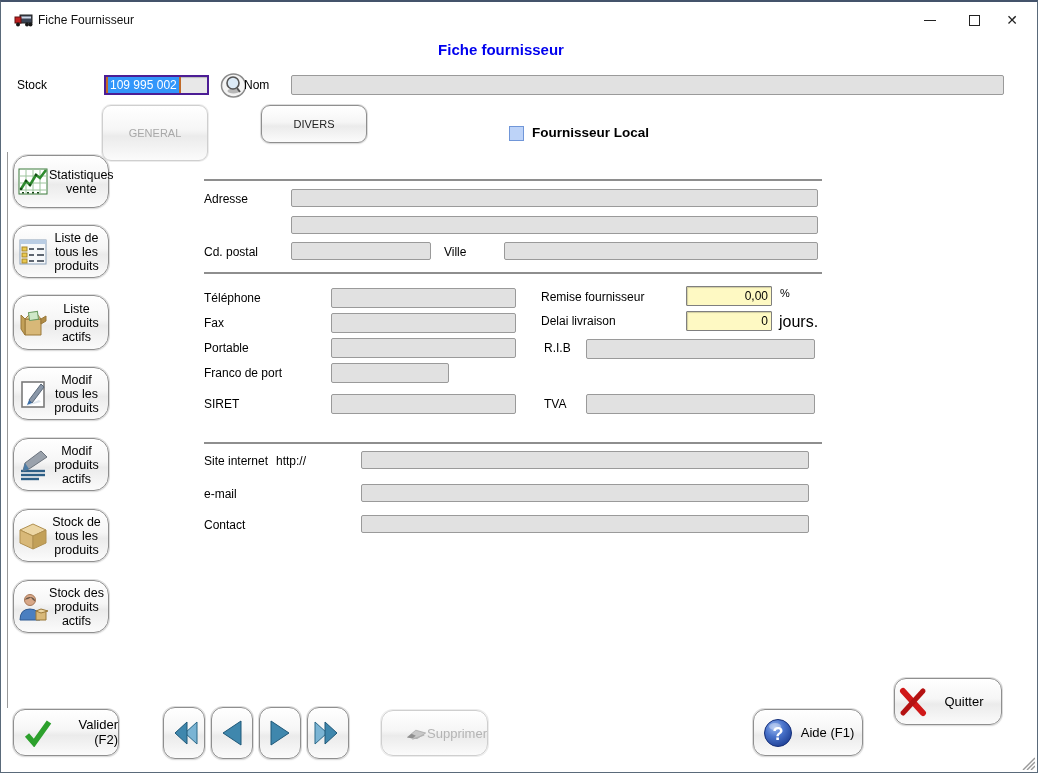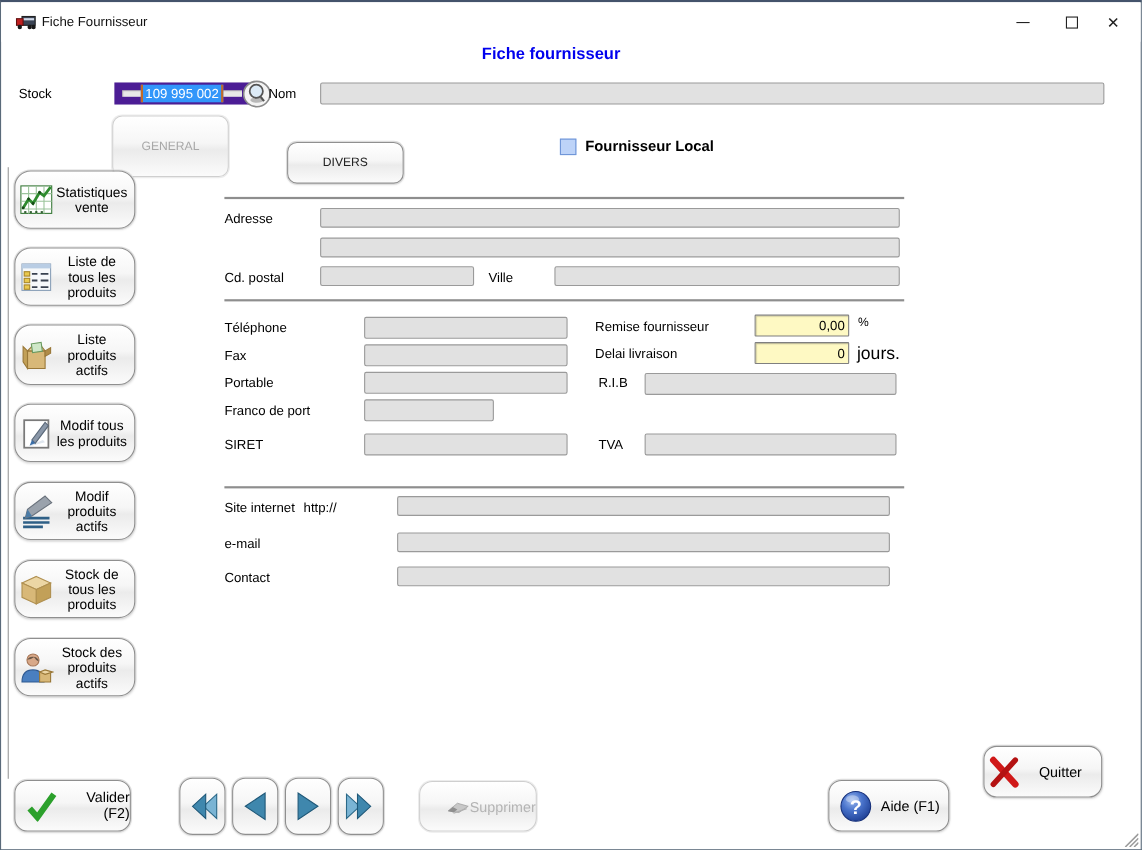--- a/index.html
+++ b/index.html
@@ -31,51 +31,51 @@
   .fld {
     background:#e1e1e1; border:1px solid #9a9a9a; border-radius:2px;
     height:18px; font-size:12px; color:#000; line-height:16px; padding:0 3px;
   }
   .fld-inset {
     background:#fef9c3; border:1px solid #7f7f7f; border-radius:1px;
     box-shadow: inset 1px 1px 1px rgba(0,0,0,.18);
     text-align:right; padding-right:3px;
   }
   .code-field {
-    left:103px; top:73px; width:123px; height:20px;
-    background:#e8e8e8; border:7px solid #4c1d95;
+    left:103px; top:73px; width:105px; height:20px;
+    background:#e8e8e8; border:2px solid #4c1d95;
     box-shadow: inset 1px 1px 1px rgba(0,0,0,.2);
-    display:flex; align-items:center; justify-content:center;
+    display:flex; align-items:center; justify-content:flex-start;
   }
   .code-sel {
     background:#3296fa; color:#fff; font-size:12px; padding:1px 2px;
     border-left:2px solid #c06a28; border-right:2px solid #c06a28;
   }
 
   
   .btn {
     background:linear-gradient(180deg,#ffffff 0%,#f6f6f6 44%,#ebebeb 56%,#fbfbfb 100%);
     border:1px solid #8f8f8f; border-radius:13px;
     box-shadow:0 0 0 1px #dcdcdc, 0 1px 2px rgba(0,0,0,.12);
     display:flex; align-items:center; cursor:pointer;
   }
   .btn-disabled {
     border-color:#cfcfcf; box-shadow:0 0 0 1px #ececec;
     color:#b4b4b4; cursor:default;
   }
   .tab-btn { justify-content:center; font-size:11px; color:#222; border-radius:9px; }
   .tab-general { left:101px; top:103px; width:106px; height:56px; color:#a8a8a8; }
-  .tab-divers { left:260px; top:103px; width:106px; height:38px;margin-top:24px; }
+  .tab-divers { left:260px; top:103px; width:106px; height:38px; }
 
   
   .chk { left:508px; top:124px; width:15px; height:15px; background:#bdd3f8; border:1px solid #7096d8; }
   .chk-lbl { left:531px; top:123px; font-size:13.5px; font-weight:bold; }
 
   
-  .side-btn { left:12px; width:110px; height:53px; padding-left:3px; border-radius:15px; }
+  .side-btn { left:12px; width:96px; height:53px; padding-left:3px; border-radius:15px; }
   .side-ico { width:32px; height:32px; flex:0 0 32px; }
   .side-txt { flex:1; text-align:center; font-size:12.5px; line-height:1.12; color:#000; padding-right:4px; }
 
   
   .sep { left:203px; width:618px; height:2px; background:#8e8e8e; }
 
   
   .foot-btn { height:47px; border-radius:12px; font-size:13px; color:#000; }
   .nav-btn { top:705px; width:42px; height:52px; border-radius:12px; justify-content:center; }
   .grip { right:2px; bottom:2px; width:15px; height:15px; }

